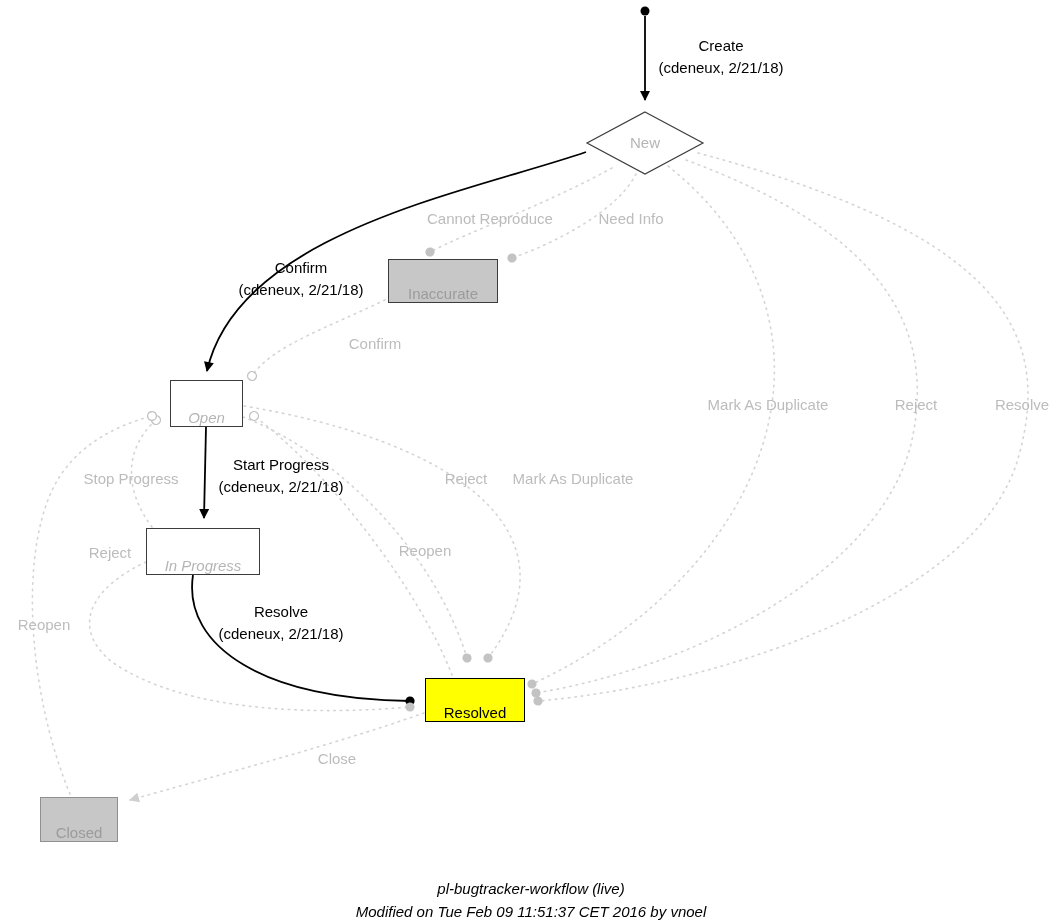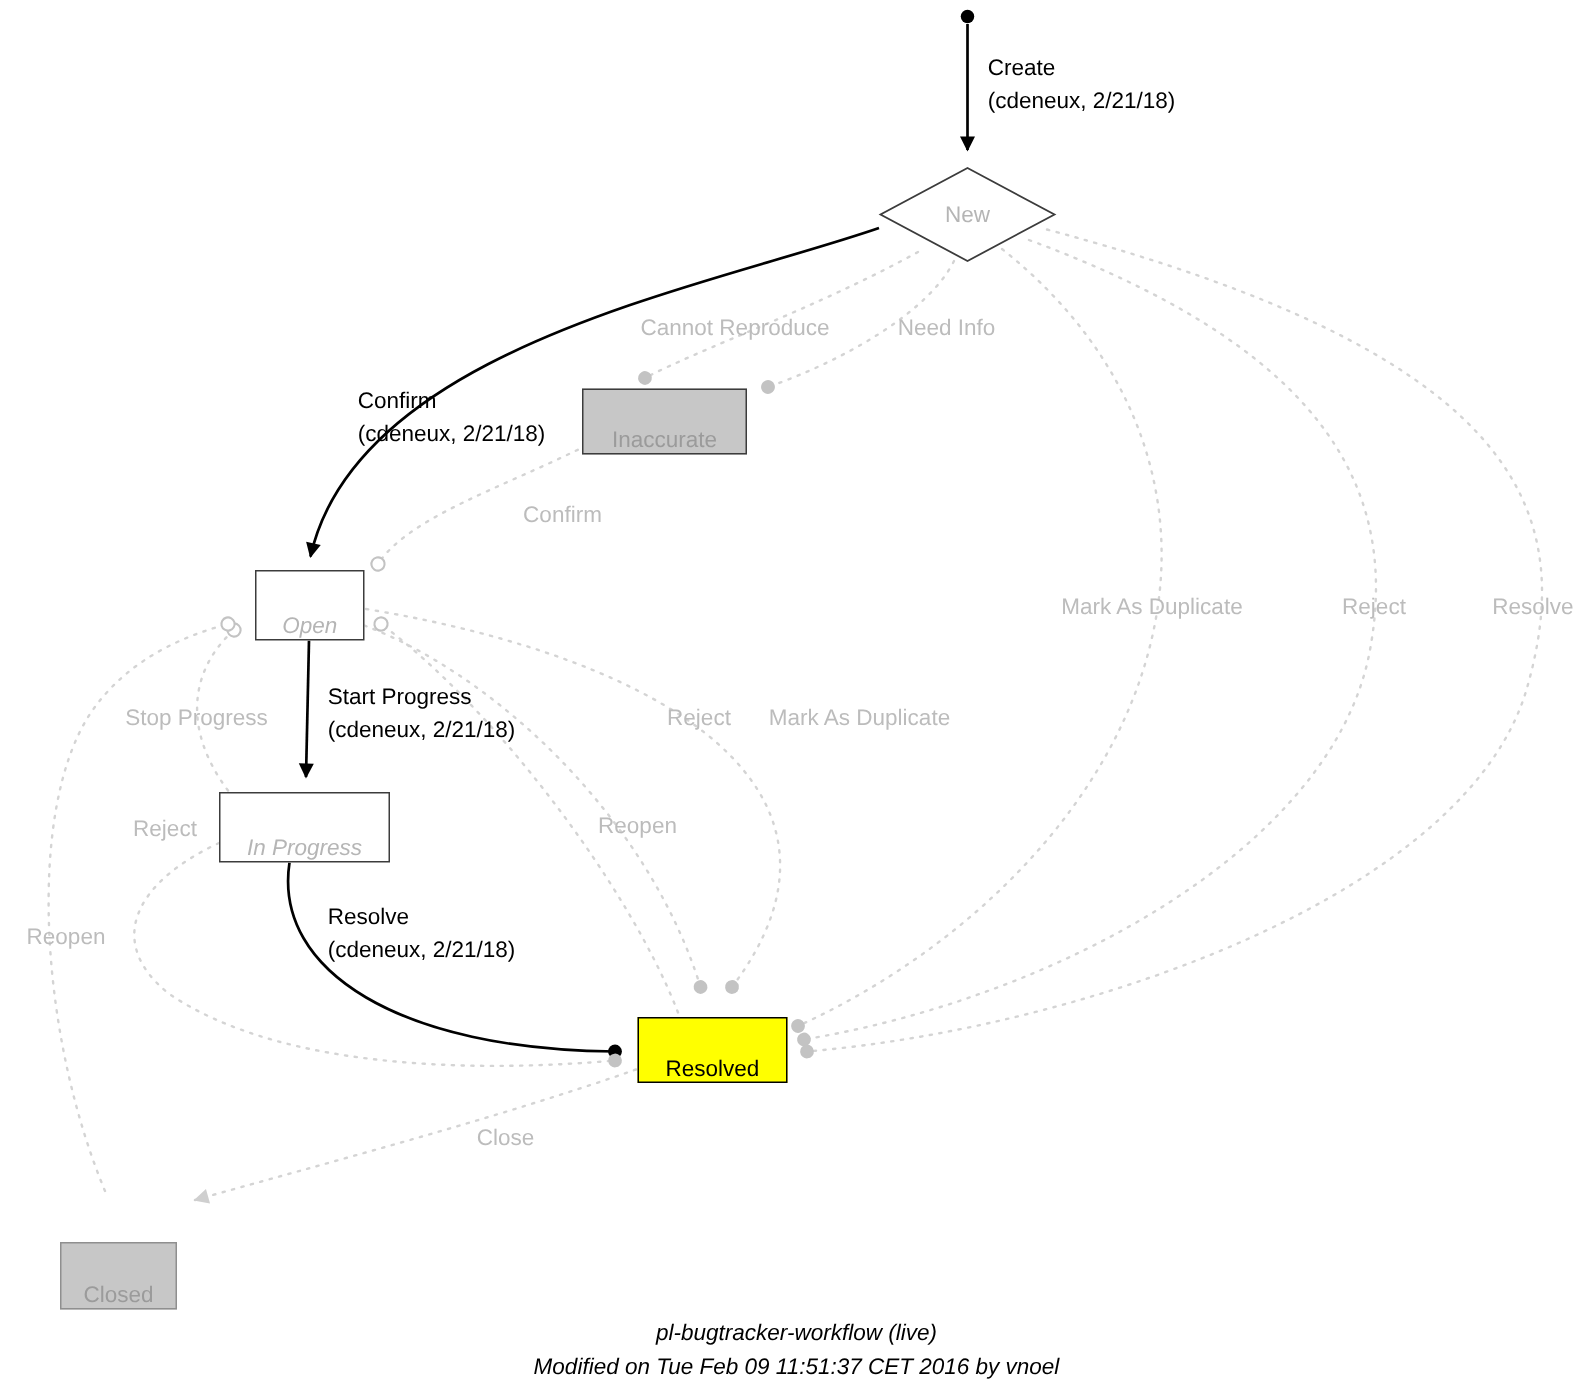--- a/index.html
+++ b/index.html
@@ -8,23 +8,23 @@
     font-family:"Liberation Sans","DejaVu Sans",sans-serif;overflow:hidden;
   }
   #edges{position:absolute;left:0;top:0;width:1061px;height:923px;}
   .node{
     position:absolute;display:flex;align-items:flex-end;justify-content:center;
     font-size:15px;box-sizing:border-box;border:1px solid #3c3c3c;background:#fff;
   }
   .node.graybox{background:#c7c7c7;color:#9b9b9b;}
   .node.whitebox{background:#ffffff;color:#b5b5b5;font-style:italic;}
   .node.yellowbox{background:#ffff00;color:#000;border:1.4px solid #000;}
-  .node.closedbox{border:1px solid #8f8f8f;margin-top:31px;}
+  .node.closedbox{border:1px solid #8f8f8f;}
   .lbl{
-    position:absolute;font-size:15px;white-space:nowrap;text-align:left;
+    position:absolute;font-size:15px;white-space:nowrap;text-align:center;
     transform:translateX(-50%);line-height:1.45;
   }
   .lbl.gray{color:#bcbcbc;}
   .lbl.exec{color:#000;}
   .caption{
     position:absolute;font-size:15px;font-style:italic;color:#000;
     transform:translateX(-50%);white-space:nowrap;text-align:center;line-height:1.5;margin-top:12px;
   }
   #diamond-new{position:absolute;left:585px;top:110px;}
   #diamond-new text{font-size:15px;fill:#b5b5b5;}

